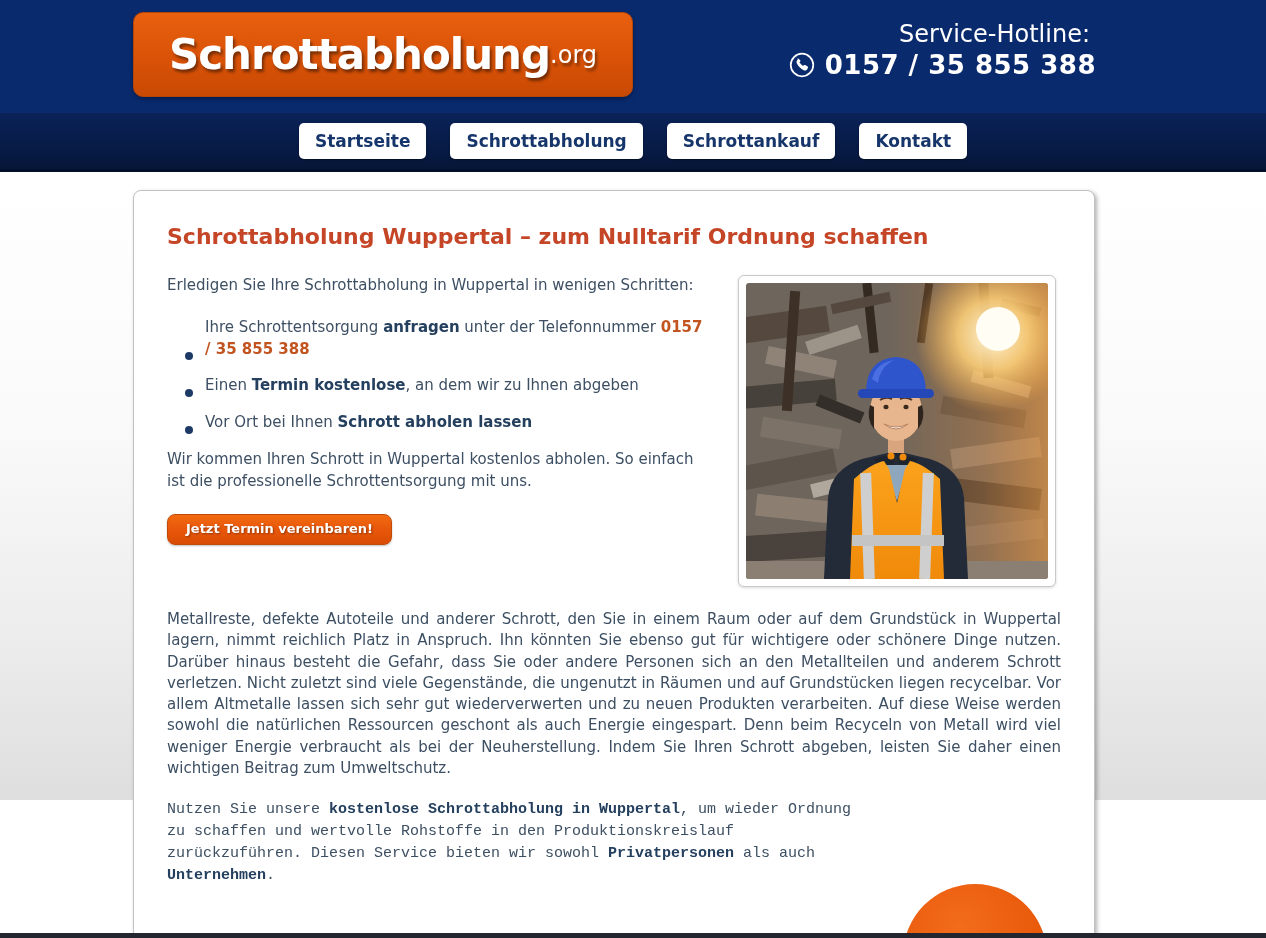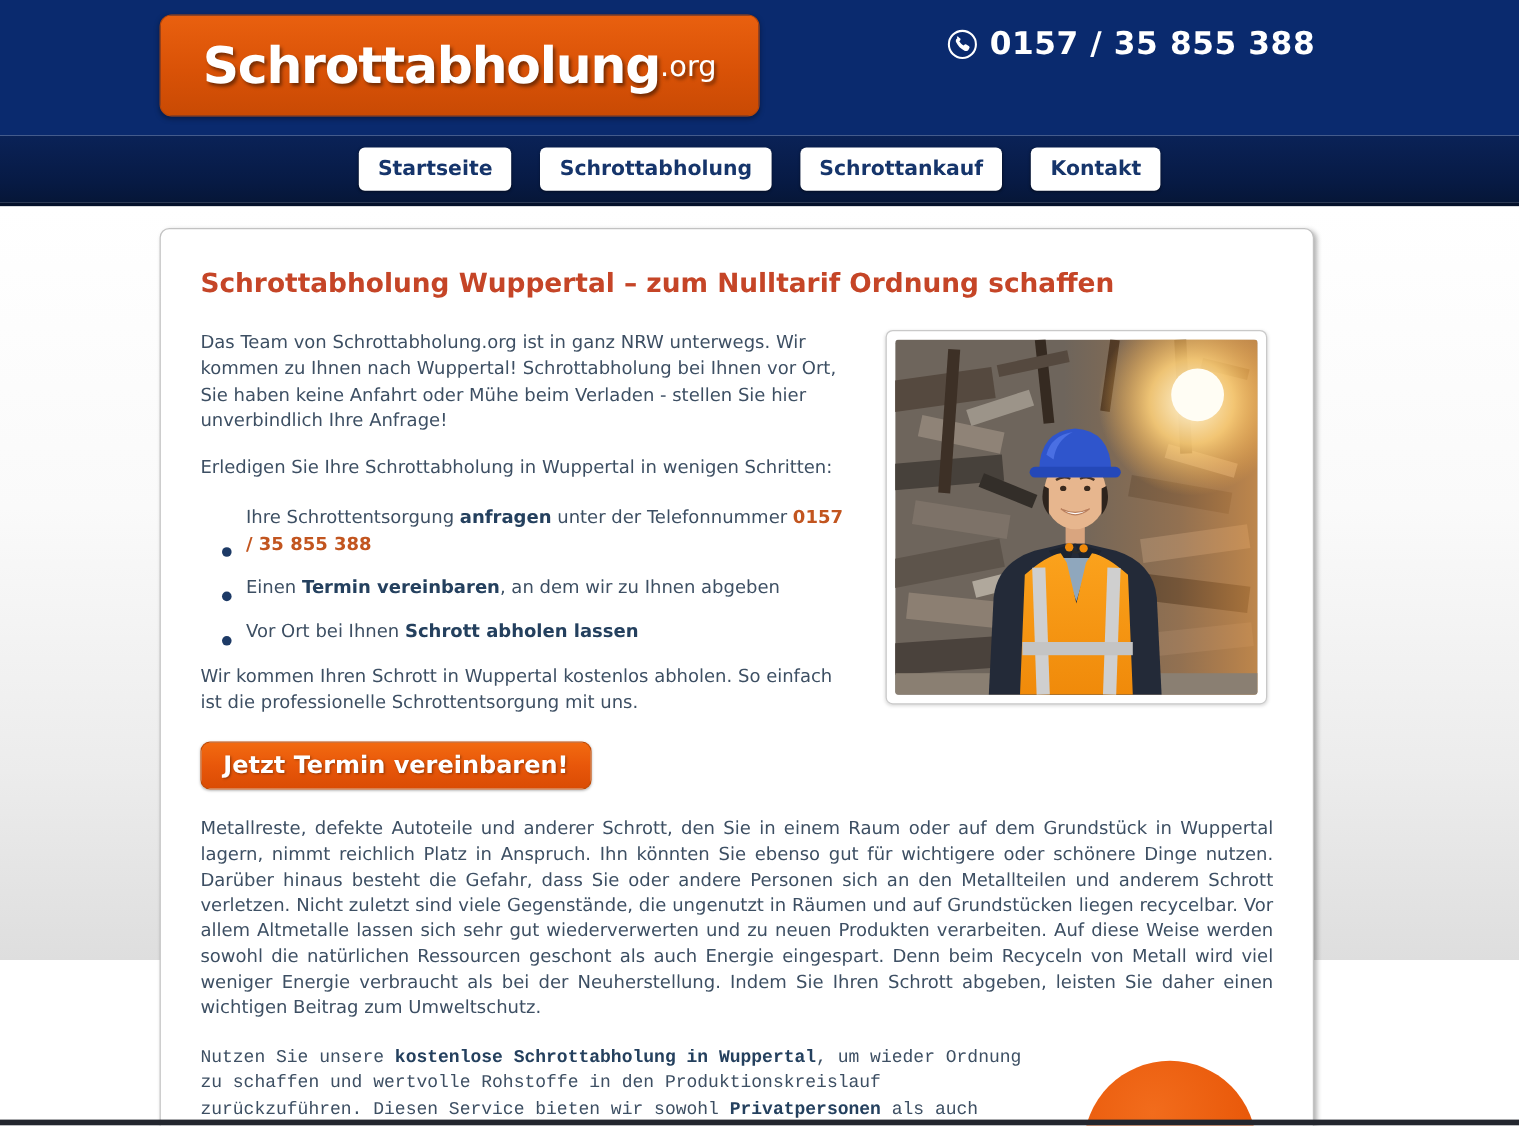--- a/index.html
+++ b/index.html
@@ -154,21 +154,21 @@
     cursor: pointer;
   }
   p.summary { margin-top: 6px; margin-bottom: 22px; }
   .cta-button {
     display: inline-block;
     background: linear-gradient(180deg, #f26a10 0%, #e8570a 50%, #da4c04 100%);
     border: 1px solid #c04b06;
     border-radius: 8px;
     color: #ffffff;
     font-family: "DejaVu Sans", sans-serif;
-    font-size: 20px;
+    font-size: 13px;
     font-weight: bold;
     padding: 6px 18px 8px 18px;
     cursor: pointer;
     text-shadow: 1px 1px 2px rgba(0,0,0,.35);
     box-shadow: 0 1px 2px rgba(0,0,0,.25);
   }
 
   .photo-frame {
     flex: 0 0 auto;
     width: 318px;
@@ -216,20 +216,21 @@
 </style>
 </head>
 <body>
 
 <header class="top-bar">
   <div class="logo">
     <span class="logo-main">Schrottabholung</span>
       <span class="logo-suffix">.org</span>
   </div>
   <div class="hotline">
+    <span class="hotline-label">Service-Hotline:</span>
     <span class="hotline-number-row">
       <span class="phone-icon-svg">
         <svg viewBox="0 0 24 24" width="26" height="26">
           <circle cx="12" cy="12" r="10.4" fill="none" stroke="#ffffff" stroke-width="1.6"></circle>
           <path d="M8.1 7.2c-1.1.6-1.5 2-.9 3.2 1.3 2.8 3.6 5.1 6.4 6.4 1.2.6 2.6.2 3.2-.9l.6-1.1c.3-.6.1-1.3-.5-1.6l-1.9-1.1c-.5-.3-1.1-.2-1.5.2l-.5.6c-1.4-.9-2.6-2-3.4-3.4l.6-.5c.4-.4.5-1 .2-1.5L9.3 6.6c-.3-.6-1-.8-1.6-.5z" fill="#ffffff"></path>
         </svg>
       </span>
       <span class="hotline-number">0157 / 35 855 388</span>
     </span>
   </div>
@@ -242,31 +243,30 @@
   <button class="nav-btn">Kontakt</button>
 </nav>
 
 <div class="page-bg">
   <main class="card">
 
     <h1 class="page-title">Schrottabholung Wuppertal – zum Nulltarif Ordnung schaffen</h1>
 
     <div class="content-row">
       <div class="left-col">
-        <p class="intro">Das Team von Schrottabholung.org ist in ganz NRW unterwegs. Wir kommen zu Ihnen nach Wuppertal! Schrottabholung bei Ihnen vor Ort, Sie haben keine Anfahrt oder Mühe beim Verladen - stellen Sie hier unverbindlich Ihre Anfrage!</p>
         <p class="steps-intro">Erledigen Sie Ihre Schrottabholung in Wuppertal in wenigen Schritten:</p>
 
         <ul class="steps-list">
           <li>
             <span class="bullet-dot"></span>
             <span><span>Ihre Schrottentsorgung </span><span class="bold-navy">anfragen</span><span> unter der Telefonnummer </span><span class="phone-inline">0157 / 35 855 388</span></span>
           </li>
           <li>
             <span class="bullet-dot"></span>
-            <span><span>Einen </span><span class="bold-navy">Termin vereinbaren</span><span>, an dem wir zu Ihnen abgeben</span></span>
+            <span><span>Einen </span><span class="bold-navy">Termin kostenlose</span><span>, an dem wir zu Ihnen abgeben</span></span>
           </li>
           <li>
             <span class="bullet-dot"></span>
             <span><span>Vor Ort bei Ihnen </span><span class="bold-navy">Schrott abholen lassen</span><span></span></span>
           </li>
         </ul>
 
         <p class="summary">Wir kommen Ihren Schrott in Wuppertal kostenlos abholen. So einfach ist die professionelle Schrottentsorgung mit uns.</p>
 
         <button class="cta-button">Jetzt Termin vereinbaren!</button>

